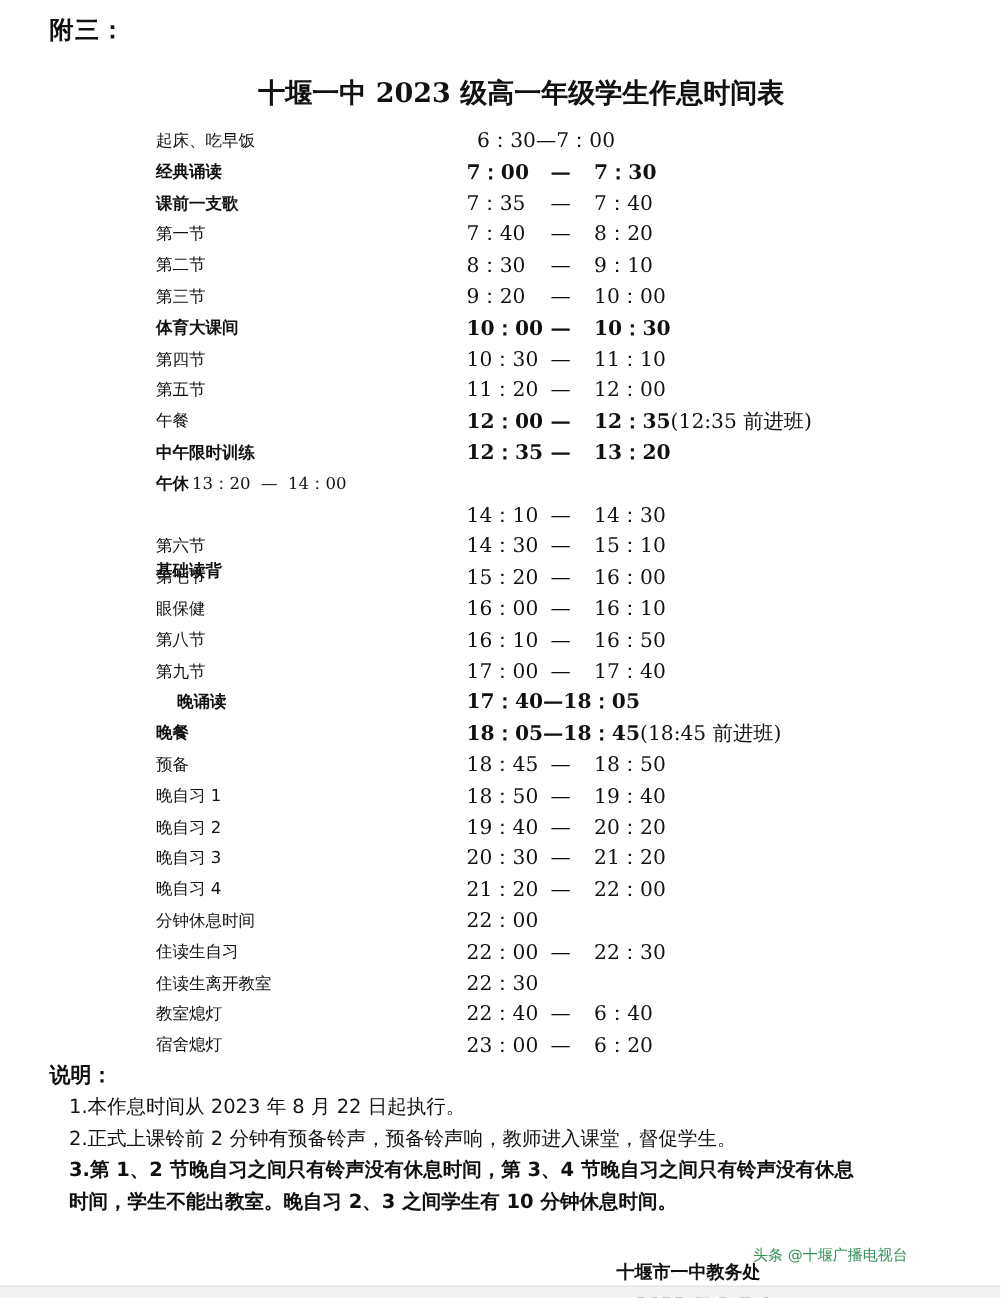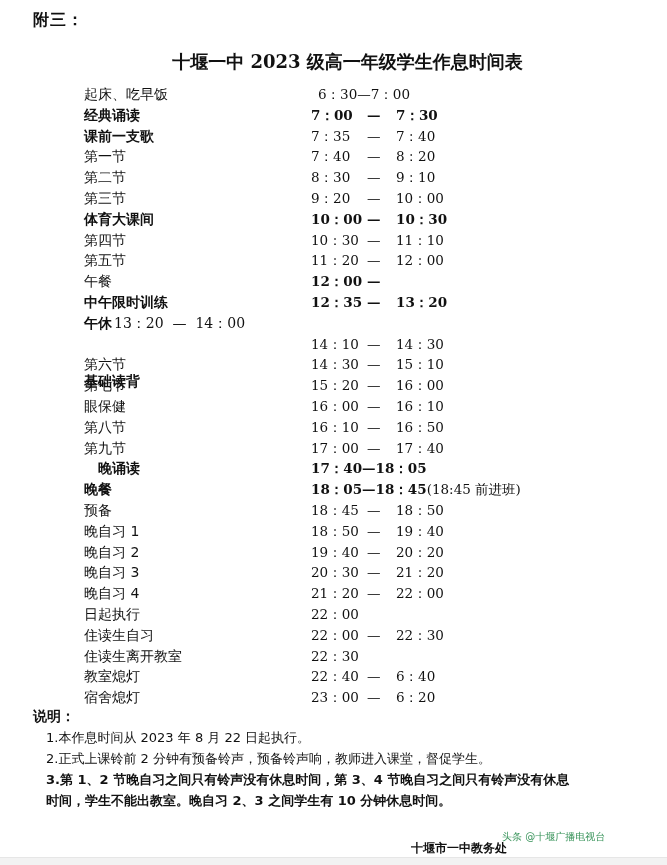--- a/index.html
+++ b/index.html
@@ -4,21 +4,21 @@
   <style>
     html, body { margin:0; padding:0; }
     body {
       width:667px; height:865px; background:#ffffff; position:relative; overflow:hidden;
       font-family: "DejaVu Serif", "Liberation Serif", serif; color:#111;
     }
     .appendix { position:absolute; left:33px; top:10px; font-size:16px; font-weight:bold; letter-spacing:1px; font-family:"DejaVu Sans", sans-serif; }
     .title { position:absolute; left:0; width:667px; top:50px; text-align:center; font-size:18px; font-weight:bold; font-family:"DejaVu Serif", serif; padding-left:28px; box-sizing:border-box;}
     .rows { position:absolute; left:0; top:84px; width:667px; }
     .row { position:relative; height:20.8px; font-size:13.5px; line-height:20.8px; }
-    .row .label { position:absolute; left:84px; font-family:"DejaVu Sans", sans-serif; font-size:14px; white-space:nowrap; }
+    .row .label { position:absolute; left:104px; font-family:"DejaVu Sans", sans-serif; font-size:11px; white-space:nowrap; }
     .row .start { position:absolute; left:311px; white-space:nowrap; }
     .row .dash { position:absolute; left:367px; white-space:nowrap; }
     .row .end { position:absolute; left:396px; white-space:nowrap; }
     .row .note { font-weight:normal; }
     .row .combined { position:absolute; left:311px; white-space:nowrap; }
     .row.bold .label, .row.bold .start, .row.bold .dash, .row.bold .end, .row.bold .combined-b { font-weight:bold; }
     .row .inline-time { font-family:"DejaVu Serif", serif; font-weight:normal; margin-left:2px; }
     .notes-title { position:absolute; left:33px; top:708px; font-size:14px; font-weight:bold; font-family:"DejaVu Sans", sans-serif; }
     .note-line { position:absolute; left:46px; font-size:13px; white-space:nowrap; font-family:"DejaVu Sans", sans-serif; }
     .note-line.bold { font-weight:bold; }
@@ -82,20 +82,21 @@
     <div class="row">
       <span class="label">第五节</span>
       <span class="start">11：20</span>
       <span class="dash">—</span>
       <span class="end"><span>12：00</span></span>
     </div>
     <div class="row bold">
       <span class="label" style="font-weight: normal;">午餐</span>
       <span class="start">12：00</span>
       <span class="dash">—</span>
+      <span class="end"><span>12：35</span><span class="note" style="font-weight: normal;">(12:35 前进班)</span></span>
     </div>
     <div class="row bold">
       <span class="label" style="font-weight: bold;">中午限时训练</span>
       <span class="start">12：35</span>
       <span class="dash">—</span>
       <span class="end"><span>13：20</span></span>
     </div>
     <div class="row bold">
       <span class="label" style="font-weight: bold;"><span>午休</span><span class="inline-time" style="white-space: pre;">13：20  —  14：00</span></span>
     </div>
@@ -167,21 +168,21 @@
       <span class="dash">—</span>
       <span class="end"><span>21：20</span></span>
     </div>
     <div class="row">
       <span class="label">晚自习 4</span>
       <span class="start">21：20</span>
       <span class="dash">—</span>
       <span class="end"><span>22：00</span></span>
     </div>
     <div class="row">
-      <span class="label">日起执行</span>
+      <span class="label">分钟休息时间</span>
       <span class="start">22：00</span>
     </div>
     <div class="row">
       <span class="label">住读生自习</span>
       <span class="start">22：00</span>
       <span class="dash">—</span>
       <span class="end"><span>22：30</span></span>
     </div>
     <div class="row">
       <span class="label">住读生离开教室</span>

